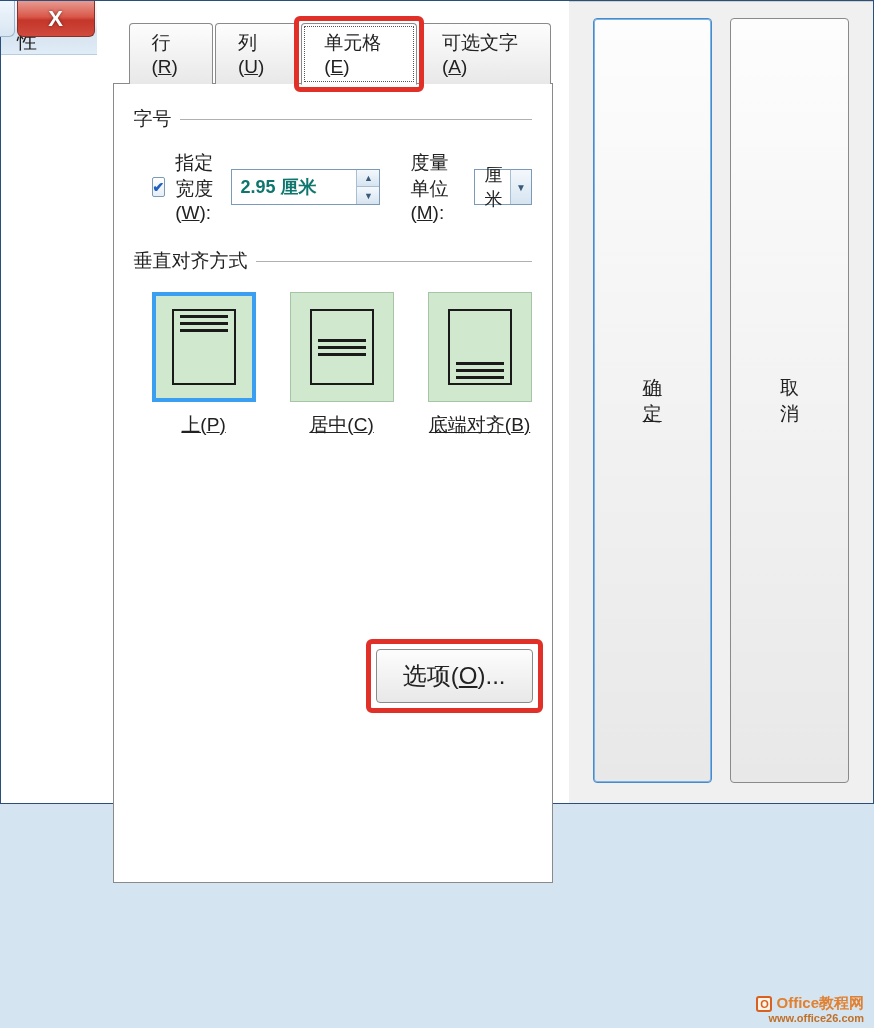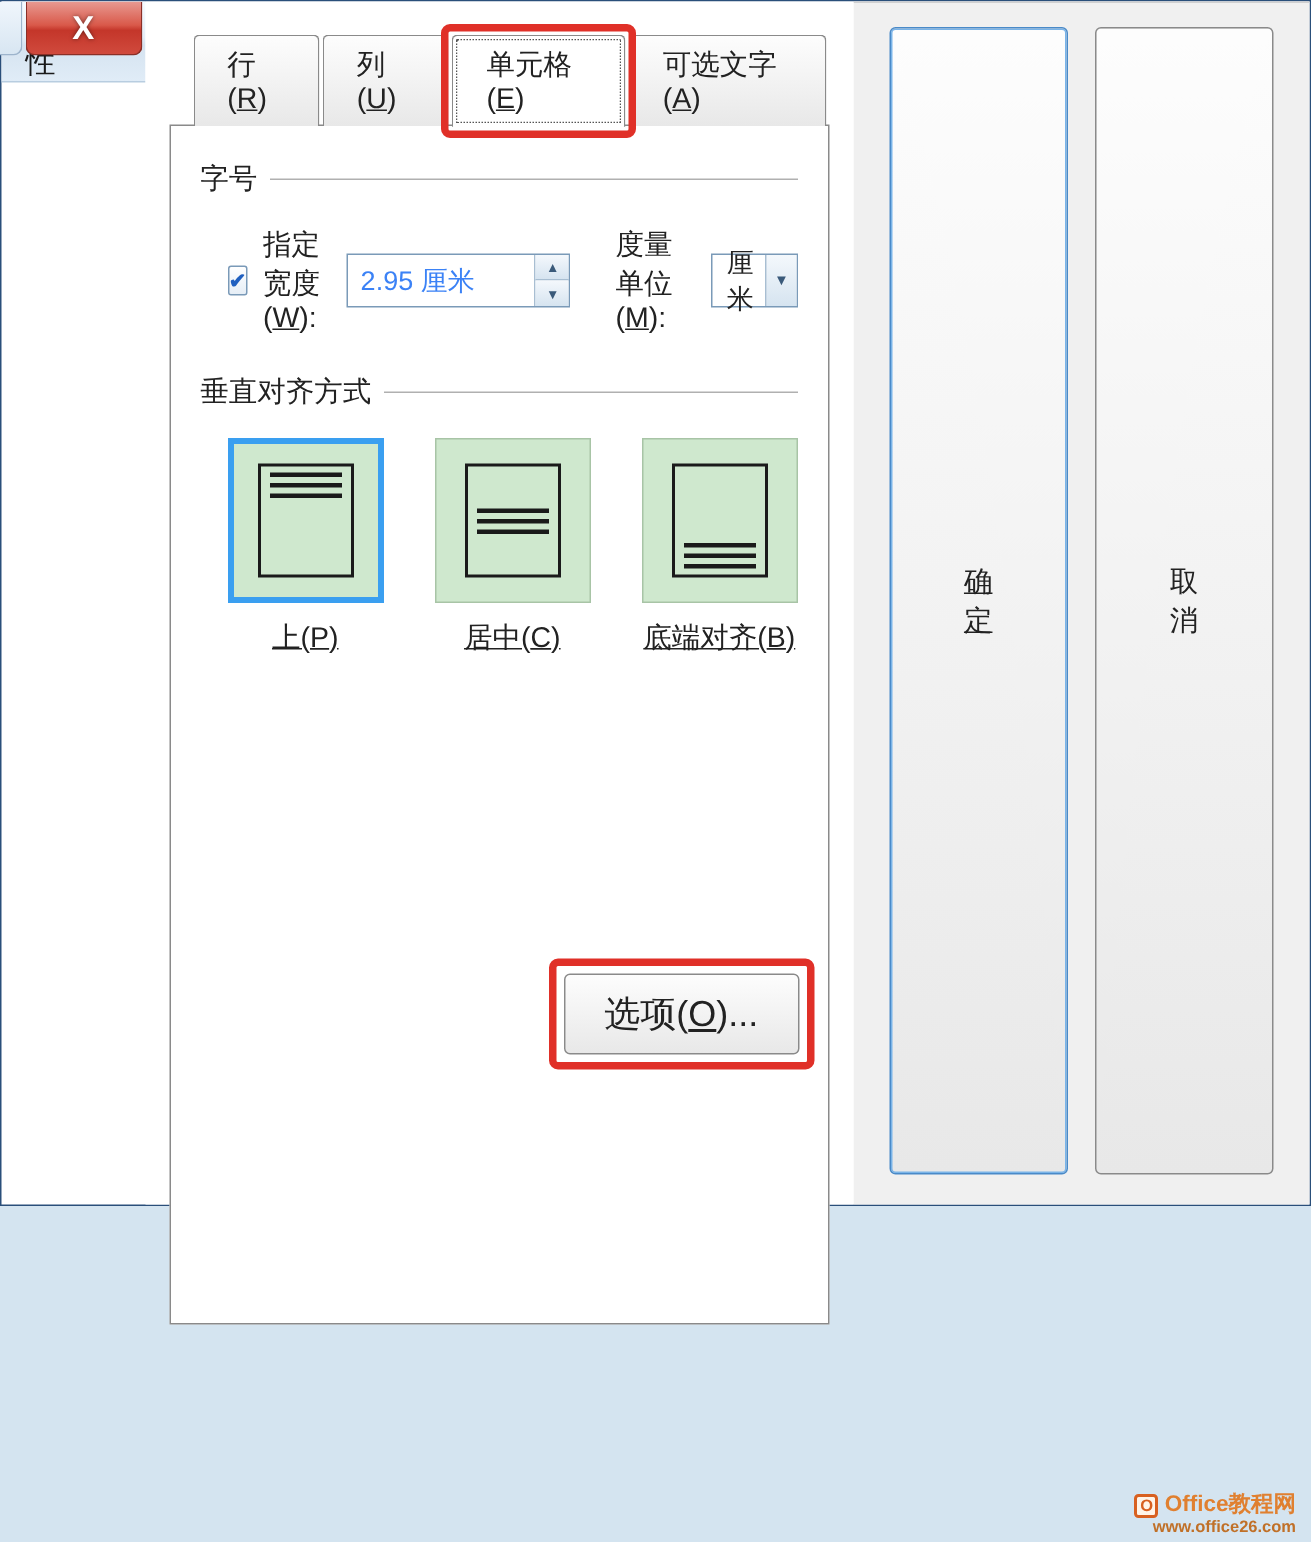--- a/index.html
+++ b/index.html
@@ -172,22 +172,23 @@
       display: flex;
       border: 1px solid #7a9ab8;
       height: 36px;
       background: #fff;
     }
     .spinner-input {
       width: 124px;
       padding: 4px 8px;
       border: none;
       font-size: 18px;
-      color: #3b82f6;
+      color: #0f766e;
       outline: none;
+      font-weight: bold;
     }
     .spinner-btns {
       display: flex;
       flex-direction: column;
       border-left: 1px solid #a8bed2;
     }
     .spin-btn {
       width: 22px;
       height: 17px;
       background: linear-gradient(to bottom, #f4f8fc, #d6e4f0);

